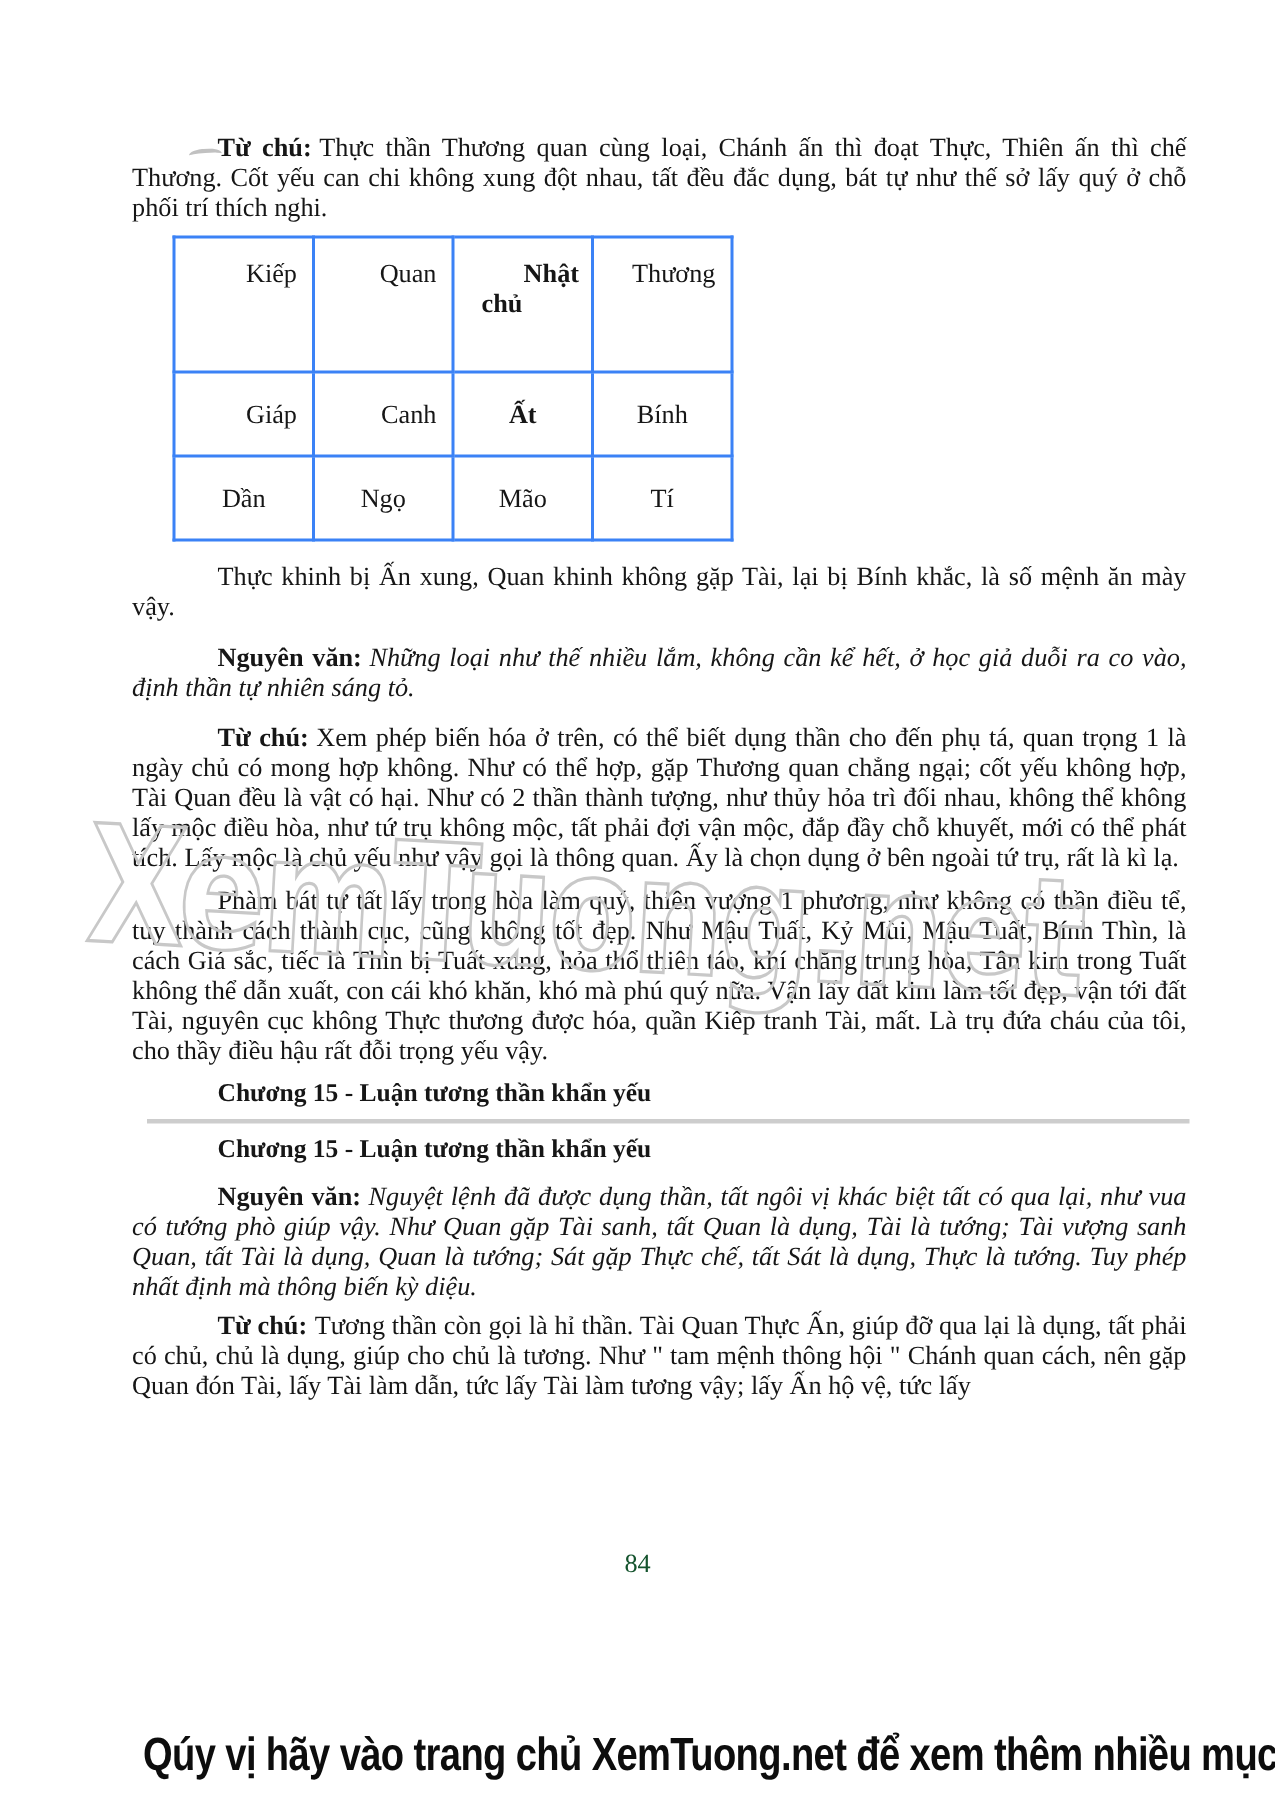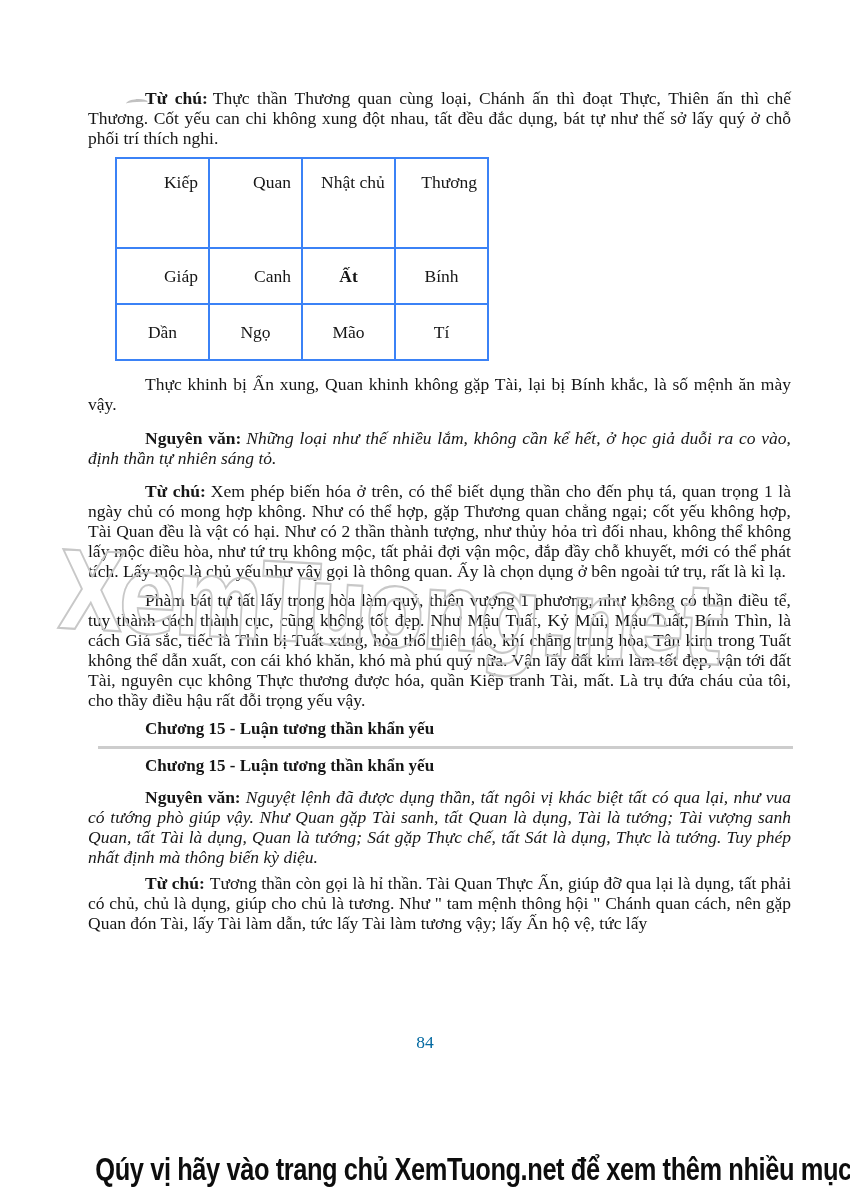--- a/index.html
+++ b/index.html
@@ -42,20 +42,21 @@
   }
   table.pillars tr.r1 td{height:74px;vertical-align:top;padding-top:13px;}
   table.pillars tr.r2 td,
   table.pillars tr.r3 td{vertical-align:middle;}
   td.al-r{text-align:right;padding-right:10px;}
   td.al-c{text-align:center;border-radius:24px;}
   td.cell-nhat-chu{
     text-align:right;
     text-align-last:left;
     padding:30px 8px 0 18px;
+    font-weight:bold;
   }
   td.bold{font-weight:bold;}
 
   
   .chapter-heading{
     font-weight:bold;
     font-size:17px;
     margin:4px 0 0;
     text-indent:57px;
     text-align:left;
@@ -66,21 +67,21 @@
     border-top:3px solid #cdcdcd;
     margin:7px 0 0 10px;
     width:695px;
   }
 
   .page-number{
     position:absolute;
     top:1032px;left:0;width:850px;
     text-align:center;
     font-size:17.5px;
-    color:#0369a1;
+    color:#14532d;
   }
 
   .footer-banner{
     position:absolute;
     top:1152px;left:0;width:850px;
     text-align:center;
     font-family:"Liberation Sans", sans-serif;
   }
   .footer-banner .inner{
     display:inline-block;

